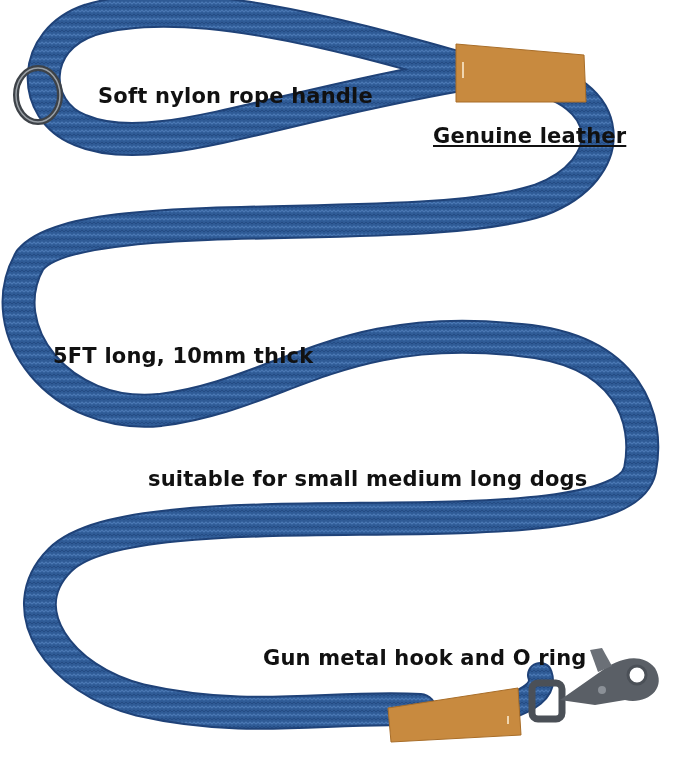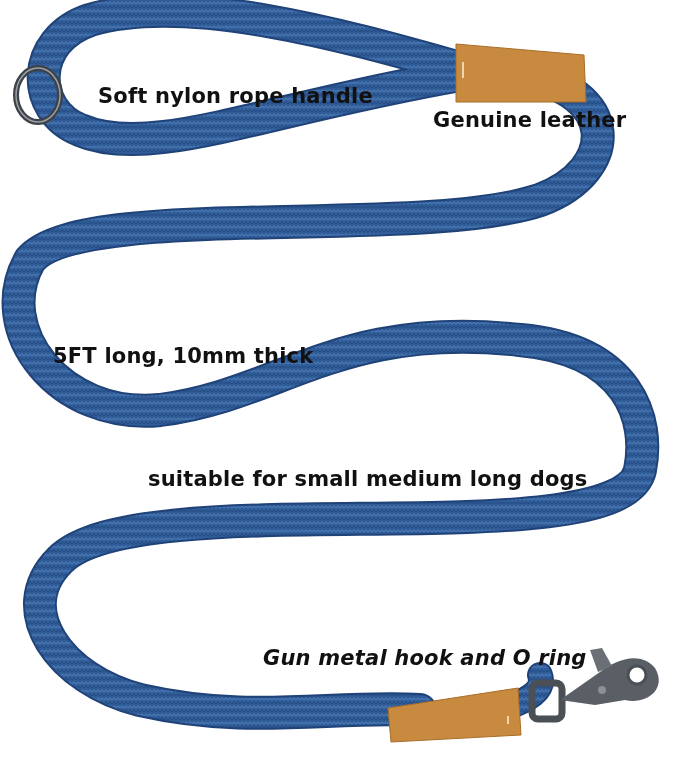--- a/index.html
+++ b/index.html
@@ -61,17 +61,17 @@
     <g>
       <rect x="532" y="683" width="30" height="36" rx="6" fill="none" stroke="#4b5057" stroke-width="7"></rect>
       <path d="M560 700 L 600 672 C 615 660, 640 650, 655 668 C 668 690, 645 705, 625 700 L 595 705 Z" fill="#5a5f66"></path>
       <circle cx="637" cy="675" r="9" fill="#ffffff" stroke="#4b5057" stroke-width="3"></circle>
       <path d="M598 672 L 590 650 L 602 648 L 612 666 Z" fill="#6b7077"></path>
       <circle cx="602" cy="690" r="4" fill="#8b9097"></circle>
     </g>
   </svg>
 
   <div class="label" style="left:98px; top:84px;">Soft nylon rope handle</div>
-  <div class="label" style="left:433px; top:108px;">Genuine leather</div>
+  <div class="label" style="left:433px; top:124px;text-decoration:underline;">Genuine leather</div>
   <div class="label" style="left:53px; top:332px;margin-top:12px;">5FT long, 10mm thick</div>
   <div class="label" style="left:148px; top:467px;">suitable for small medium long dogs</div>
-  <div class="label" style="left:263px; top:646px;font-style:italic;">Gun metal hook and O ring</div>
+  <div class="label" style="left:263px; top:646px;">Gun metal hook and O ring</div>
 </div>
 
 </body></html>

